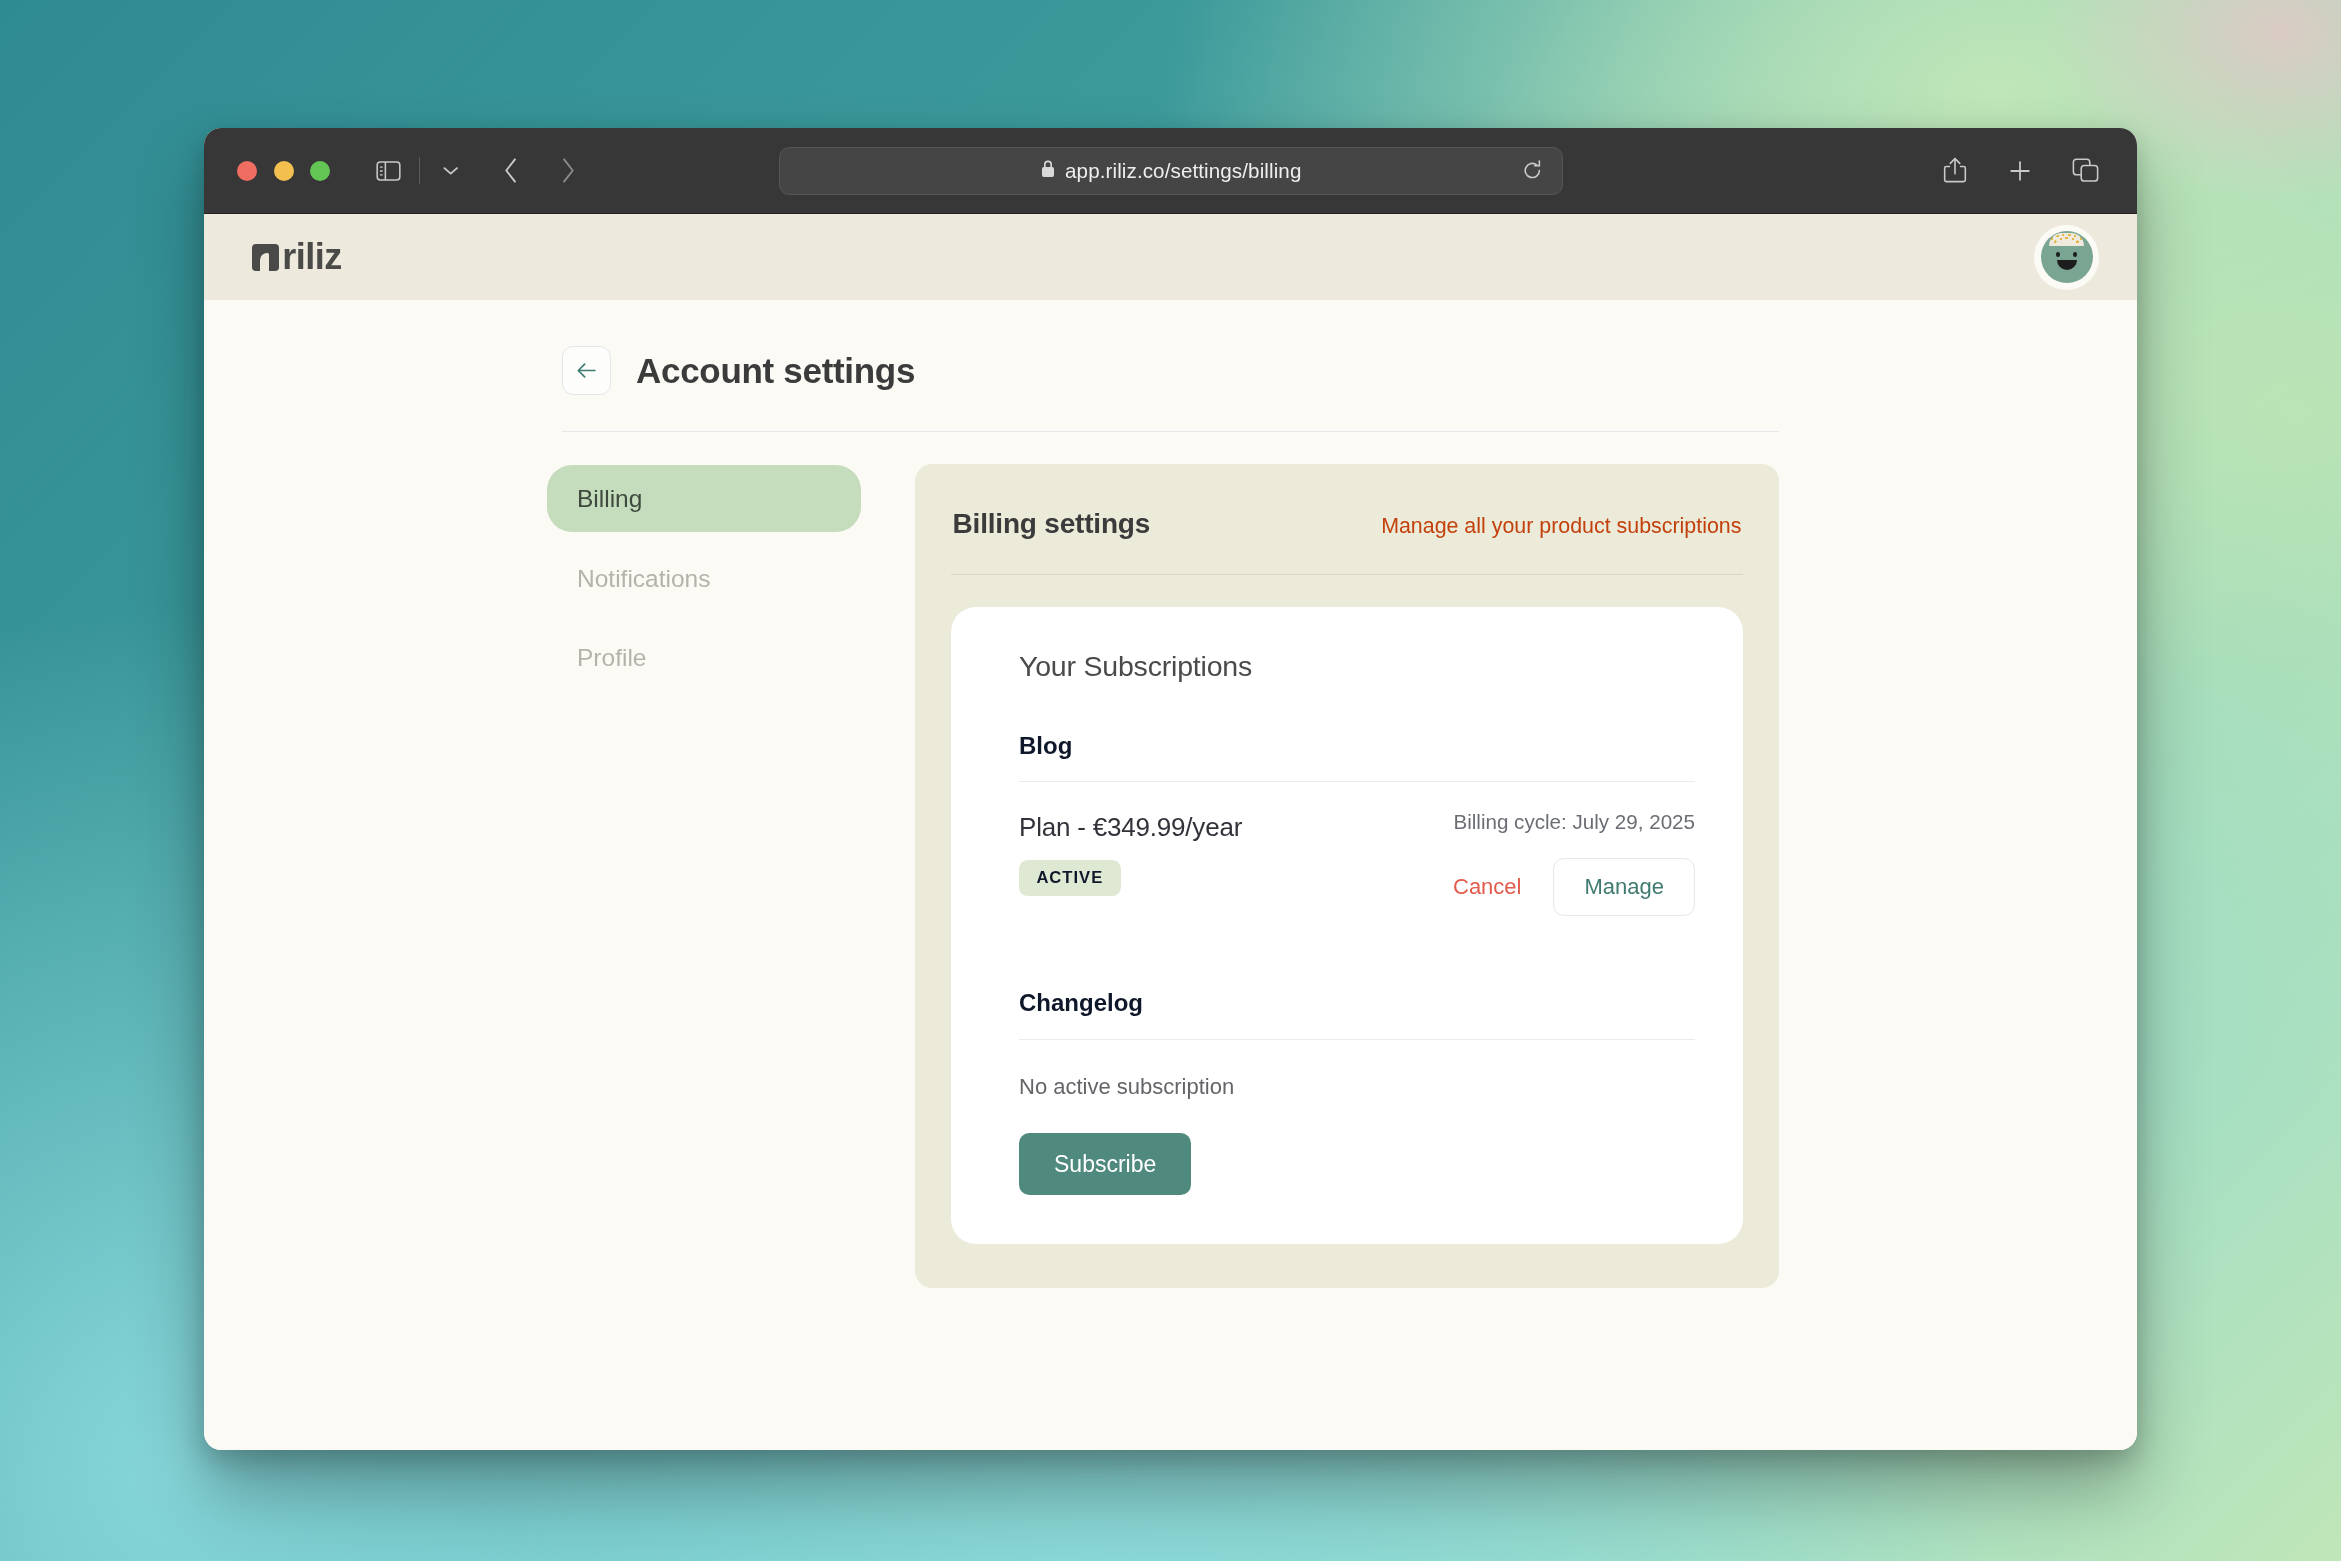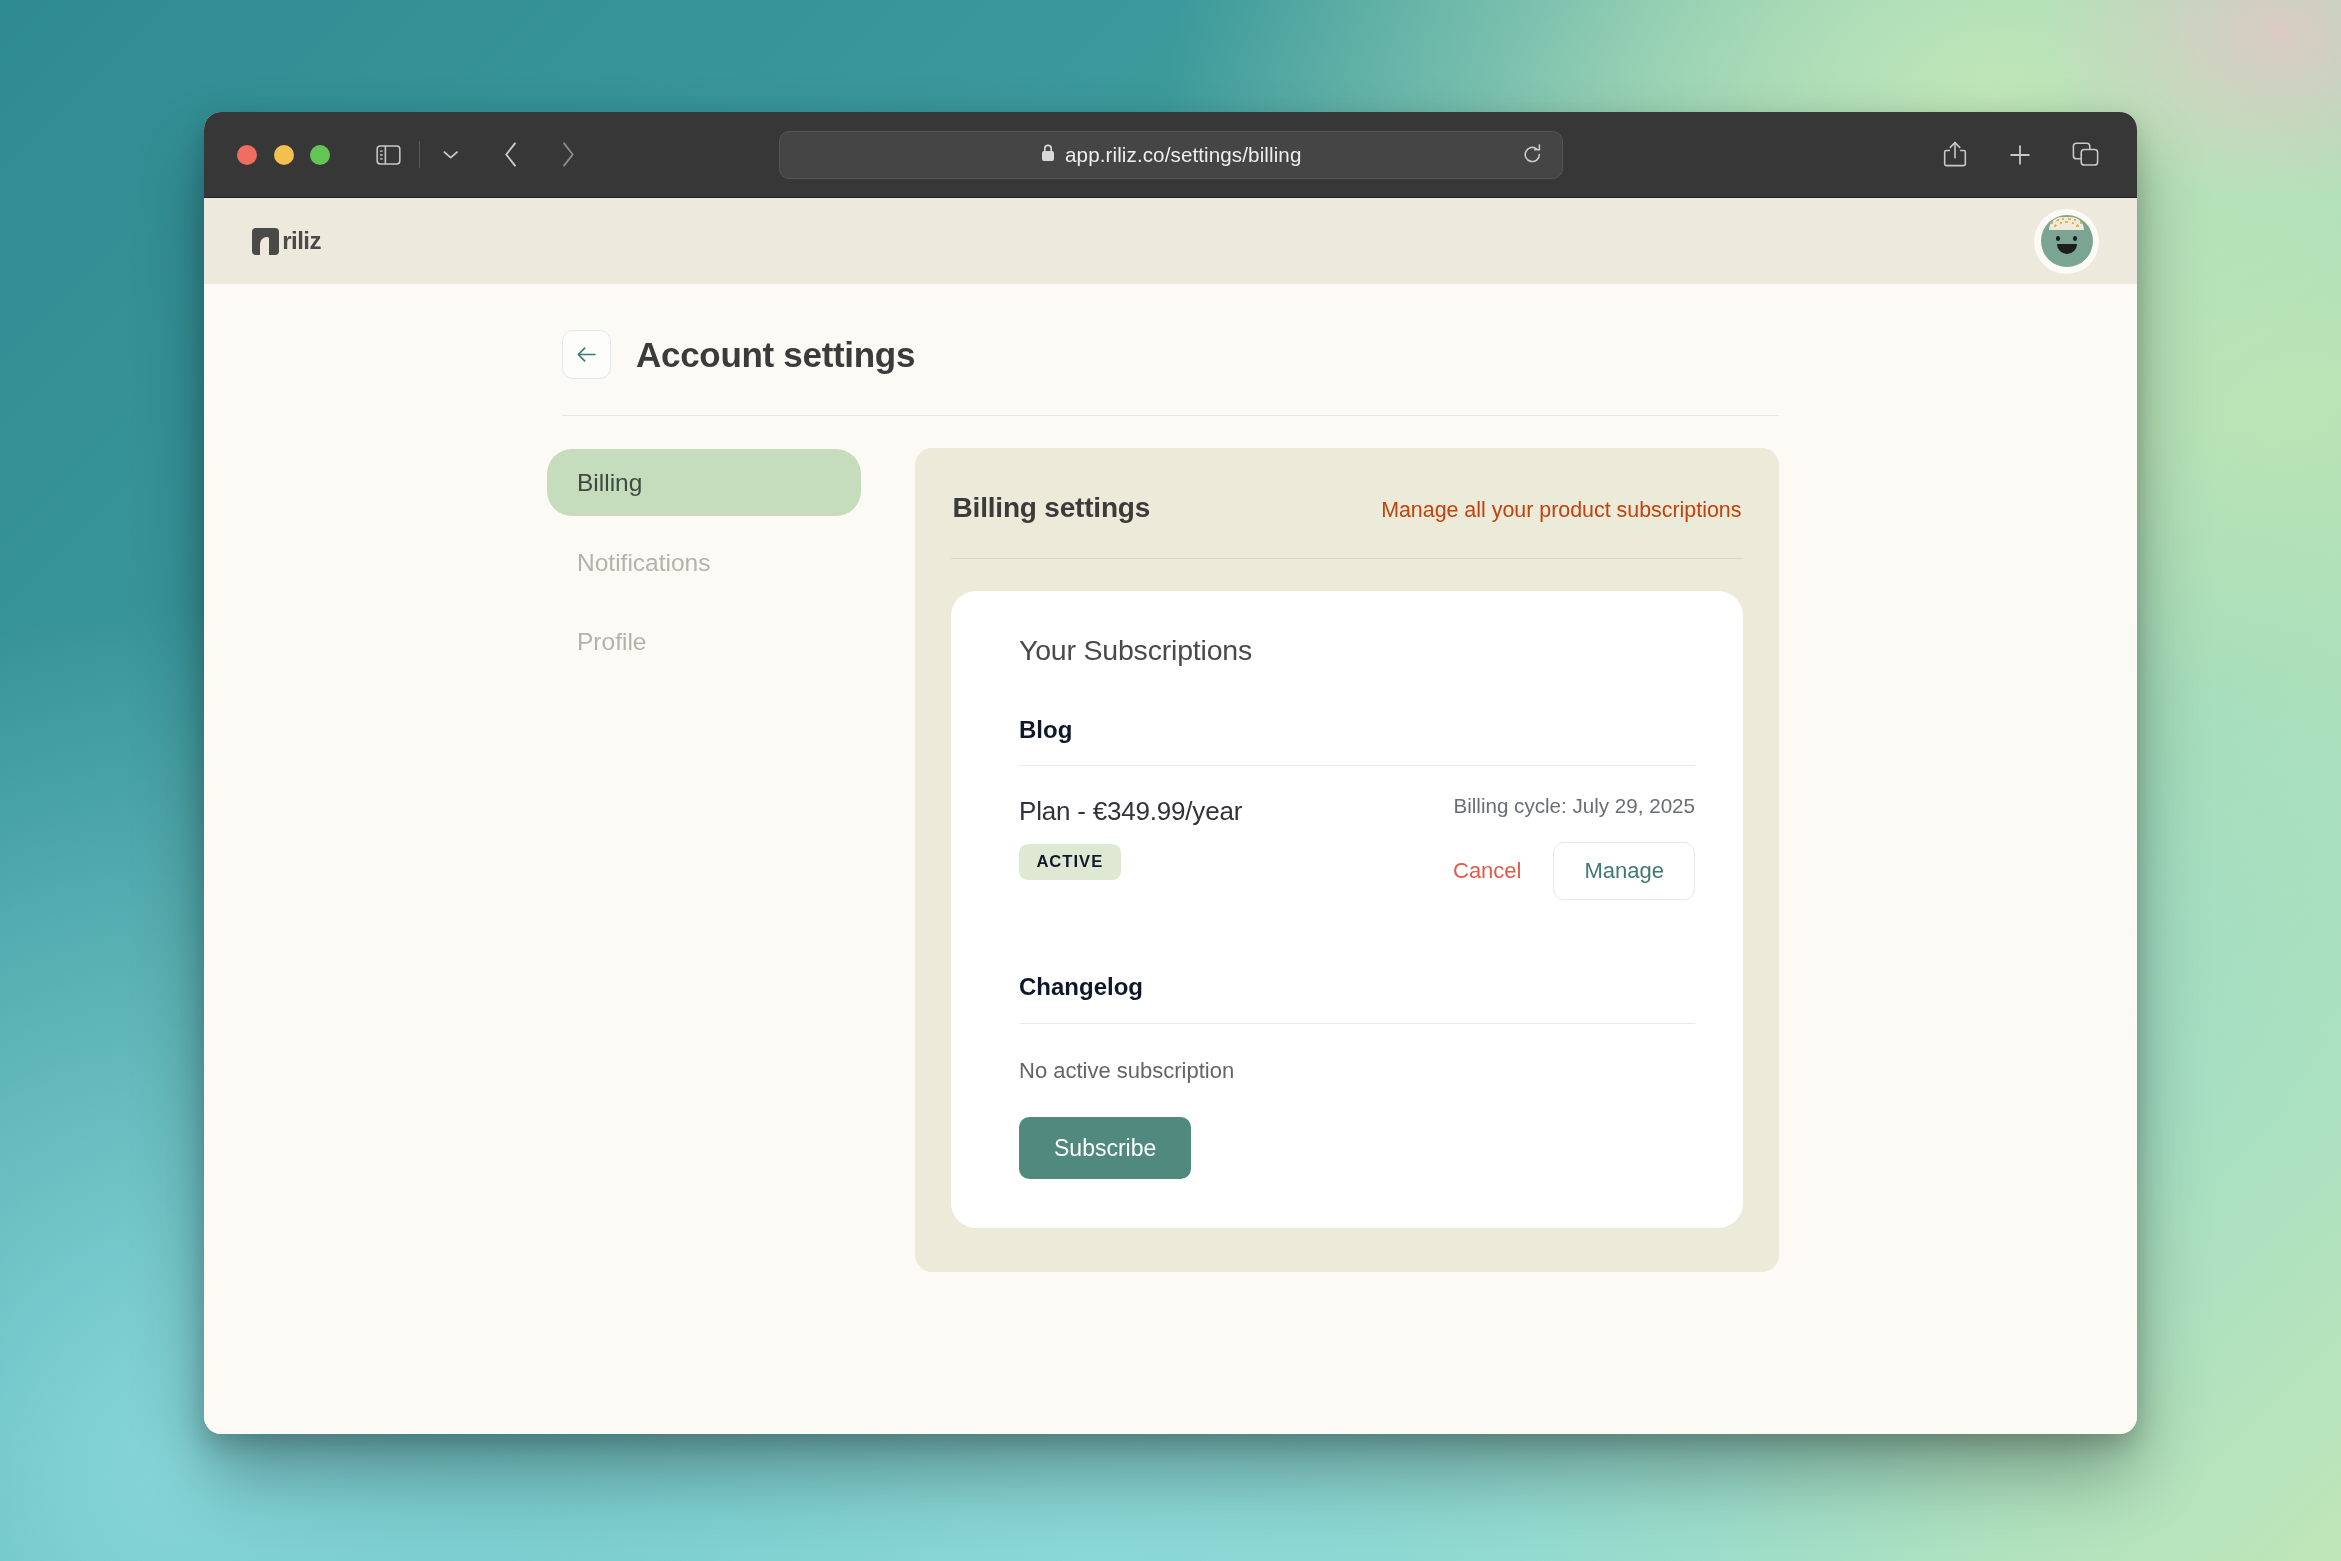--- a/index.html
+++ b/index.html
@@ -27,21 +27,21 @@
           #86d6d9 0%, rgba(134,214,217,0.0) 72%),
       radial-gradient(ellipse 1267px 1108px at 1108px 1623px,
           #8ad8d8 0%, rgba(138,216,216,0.0) 70%),
       linear-gradient(135deg, #2f8b92 0%, #3c9a9b 32%, #6cc2c0 58%, #9bdcc7 78%, #bfe6b8 100%);
   }
 
   
   .browser-window {
     position: absolute;
     left: 204px;
-    top: 112px;
+    top: 128px;
     width: 1933px;
     height: 1322px;
     border-radius: 17.4px;
     background: #fbfaf5;
     box-shadow:
       0 40px 71px rgba(0,0,0,0.30),
       0 9.5px 24px rgba(0,0,0,0.18);
     overflow: hidden;
   }
 
@@ -152,21 +152,21 @@
   .logo-mark::before {
     content: "";
     position: absolute;
     left: 8px; bottom: 0;
     width: 8.7px; height: 17.4px;
     background: #edeadd;
     border-top-left-radius: 7.1px;
     border-top-right-radius: 1.6px;
   }
   .logo-text {
-    font-size: 24px;
+    font-size: 36px;
     font-weight: 700;
     color: #4a4a48;
     letter-spacing: -0.5px;
     line-height: 1;
   }
 
   .avatar-ring {
     width: 65px; height: 65px;
     border-radius: 50%;
     background: #fbfaf5;

